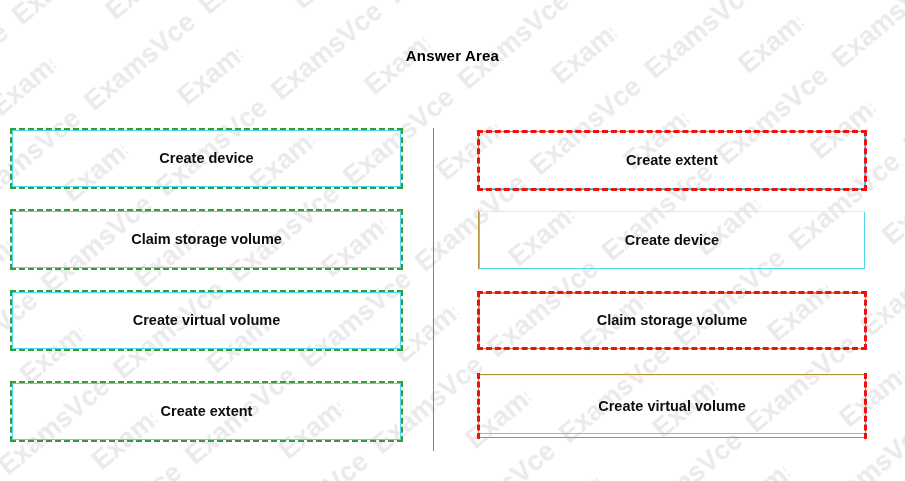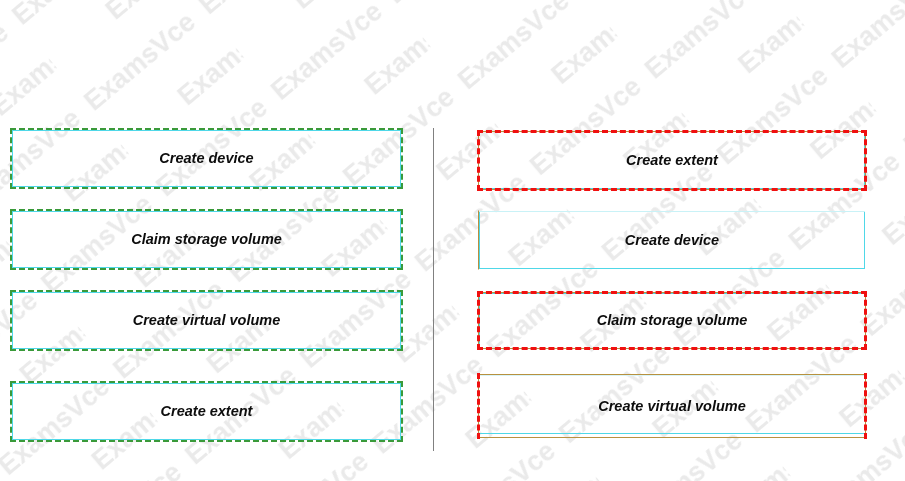--- a/index.html
+++ b/index.html
@@ -57,21 +57,20 @@
     width: 1px;
     height: 323px;
     background: #808080;
   }
 
   
   .option-box {
     position: absolute;
     box-sizing: border-box;
     background: transparent;
-    font-style: italic;
   }
   .option-box .box-label {
     position: absolute;
     left: 0;
     width: 100%;
     text-align: center;
     font-size: 14.5px;
     font-weight: bold;
     color: #0d0d0d;
     white-space: nowrap;
@@ -160,20 +159,21 @@
         <text class="wm-text" x="0" y="34" font-family="&quot;Liberation Sans&quot;, sans-serif" font-size="27" font-weight="bold" fill="#eaeaea">ExamsVce</text>
         <text class="wm-text" x="75" y="90" font-family="&quot;Liberation Sans&quot;, sans-serif" font-size="27" font-weight="bold" fill="#eaeaea">ExamsVce</text>
       </pattern>
     </defs>
     <rect x="0" y="0" width="905" height="481" fill="url(#wm)"></rect>
   </svg>
 </div>
 
 <div id="page">
 
+  <div id="answer-area-title">Answer Area</div>
 
   <div id="column-divider"></div>
 
   <div class="option-box left-box" style="left:10px; top:128px; width:393px; height:61px;">
     <div class="outer-dashed"></div>
     <div class="inner-solid"></div>
     <div class="box-label" style="top:22px;">Create device</div>
   </div>
 
   <div class="option-box left-box" style="left:10px; top:209px; width:393px; height:61px;">

